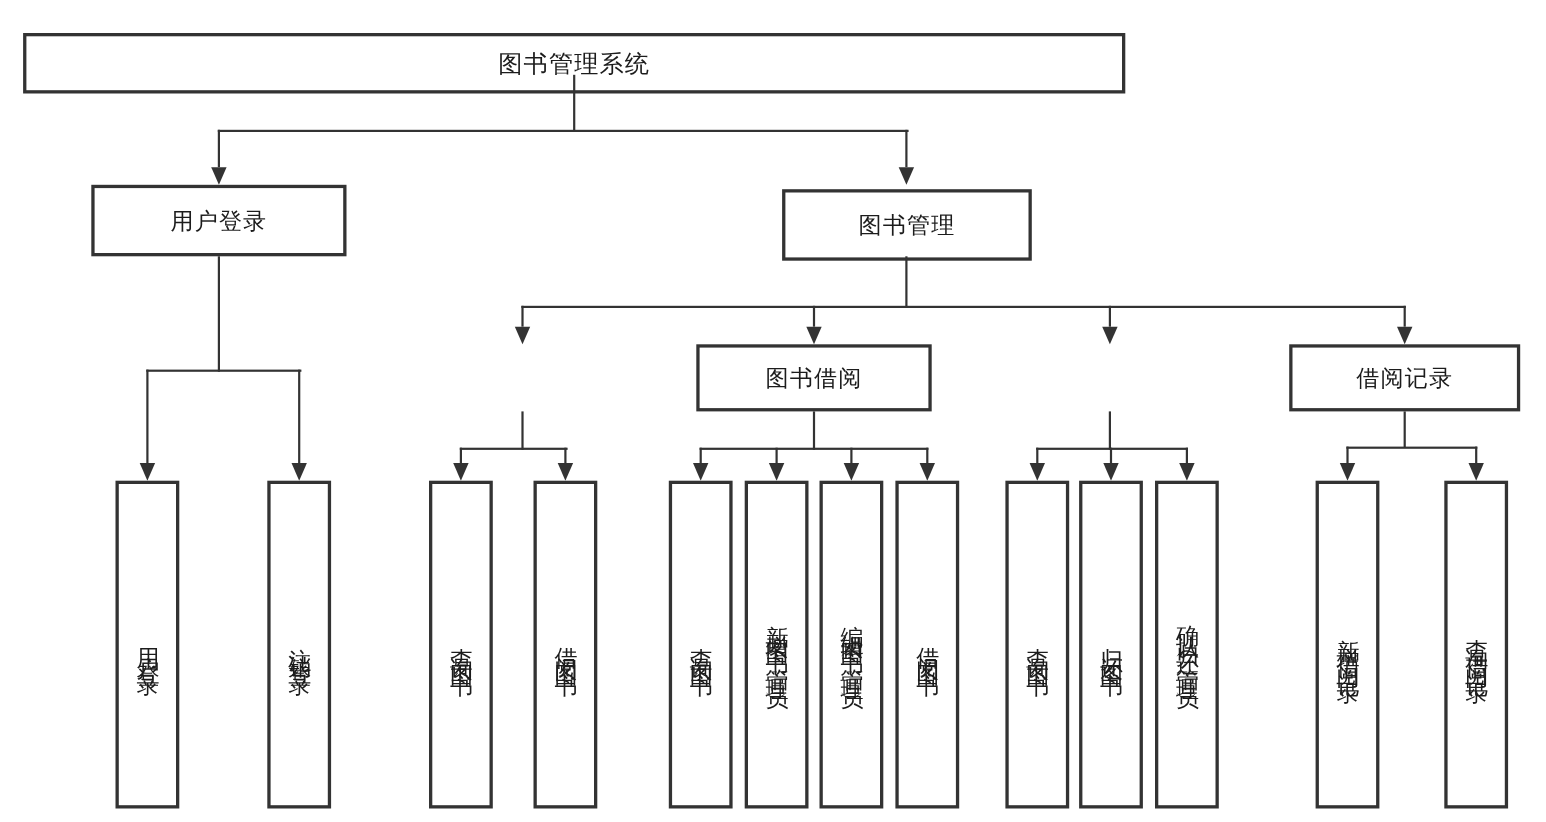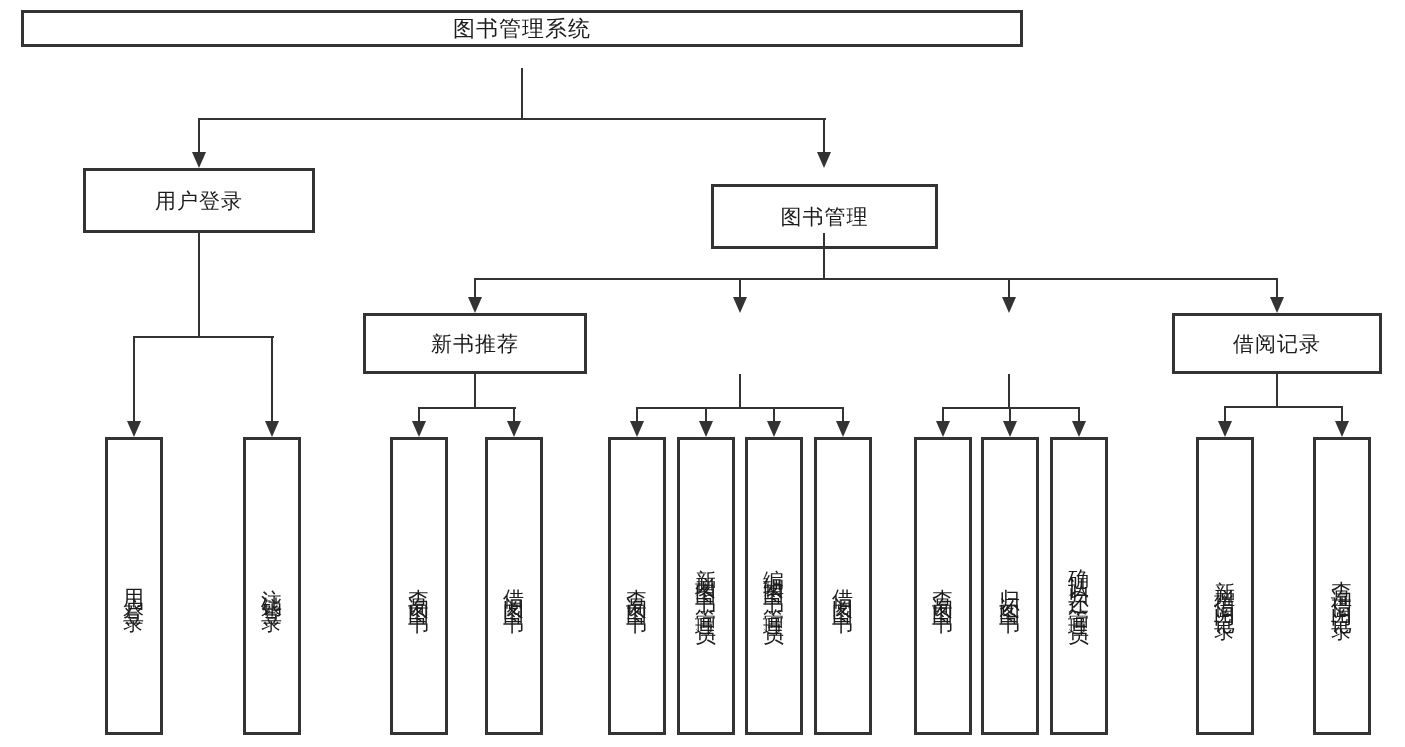--- a/index.html
+++ b/index.html
@@ -28,51 +28,51 @@
   .watermark{
     position:absolute;left:1183px;top:716px;z-index:5;
     font-size:19px;color:#bfbfc4;letter-spacing:1px;white-space:nowrap;
   }
 </style>
 </head>
 <body>
 
 <div class="canvas">
 
-  <div class="box hbox rootbox" style="left:21px;top:10px;width:1002px;height:37px">图书管理系统</div>
+  <div class="box hbox rootbox" style="left:21px;top:30px;width:1002px;height:55px">图书管理系统</div>
 
   <div class="vline" style="left:521px;top:68px;height:52px"></div>
   <div class="hline" style="left:198px;top:118px;width:628px"></div>
   <div class="vline" style="left:198px;top:118px;height:34px"></div>
   <div class="arrow" style="left:192px;top:152px"></div>
   <div class="vline" style="left:823px;top:118px;height:34px"></div>
   <div class="arrow" style="left:817px;top:152px"></div>
 
   <div class="box hbox" style="left:83px;top:168px;width:232px;height:65px">用户登录</div>
-  <div class="box hbox" style="left:711px;top:184px;width:227px;height:65px">图书管理</div>
+  <div class="box hbox" style="left:711px;top:172px;width:227px;height:65px">图书管理</div>
 
   <div class="vline" style="left:198px;top:233px;height:105px"></div>
   <div class="hline" style="left:133px;top:336px;width:141px"></div>
   <div class="vline" style="left:133px;top:336px;height:85px"></div>
   <div class="arrow" style="left:127px;top:421px"></div>
   <div class="vline" style="left:271px;top:336px;height:85px"></div>
   <div class="arrow" style="left:265px;top:421px"></div>
 
   <div class="vline" style="left:823px;top:233px;height:47px"></div>
   <div class="hline" style="left:474px;top:278px;width:804px"></div>
   <div class="vline" style="left:474px;top:278px;height:19px"></div>
   <div class="arrow" style="left:468px;top:297px"></div>
   <div class="vline" style="left:739px;top:278px;height:19px"></div>
   <div class="arrow" style="left:733px;top:297px"></div>
   <div class="vline" style="left:1008px;top:278px;height:19px"></div>
   <div class="arrow" style="left:1002px;top:297px"></div>
   <div class="vline" style="left:1276px;top:278px;height:19px"></div>
   <div class="arrow" style="left:1270px;top:297px"></div>
 
-  <div class="box hbox" style="left:363px;top:313px;width:224px;height:61px">新书推荐</div>
+  <div class="box hbox" style="left:633px;top:313px;width:214px;height:61px">图书借阅</div>
   <div class="box hbox" style="left:1172px;top:313px;width:210px;height:61px">借阅记录</div>
 
   <div class="vline" style="left:474px;top:374px;height:35px"></div>
   <div class="hline" style="left:418px;top:407px;width:98px"></div>
   <div class="vline" style="left:418px;top:407px;height:14px"></div>
   <div class="arrow" style="left:412px;top:421px"></div>
   <div class="vline" style="left:513px;top:407px;height:14px"></div>
   <div class="arrow" style="left:507px;top:421px"></div>
 
   <div class="vline" style="left:739px;top:374px;height:35px"></div>

